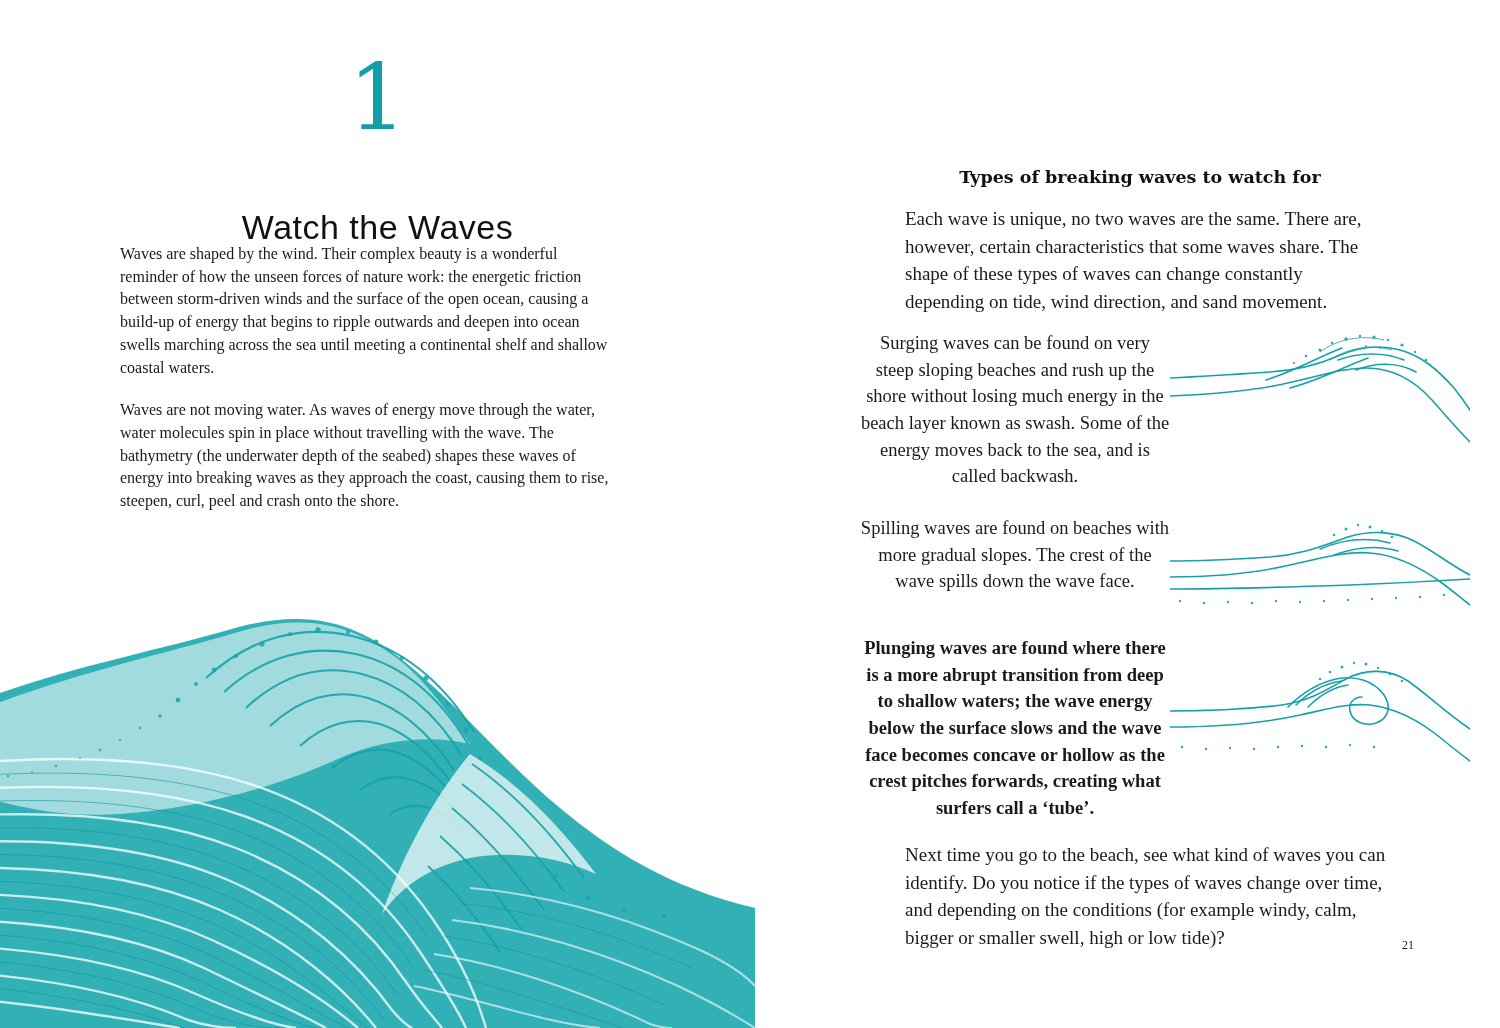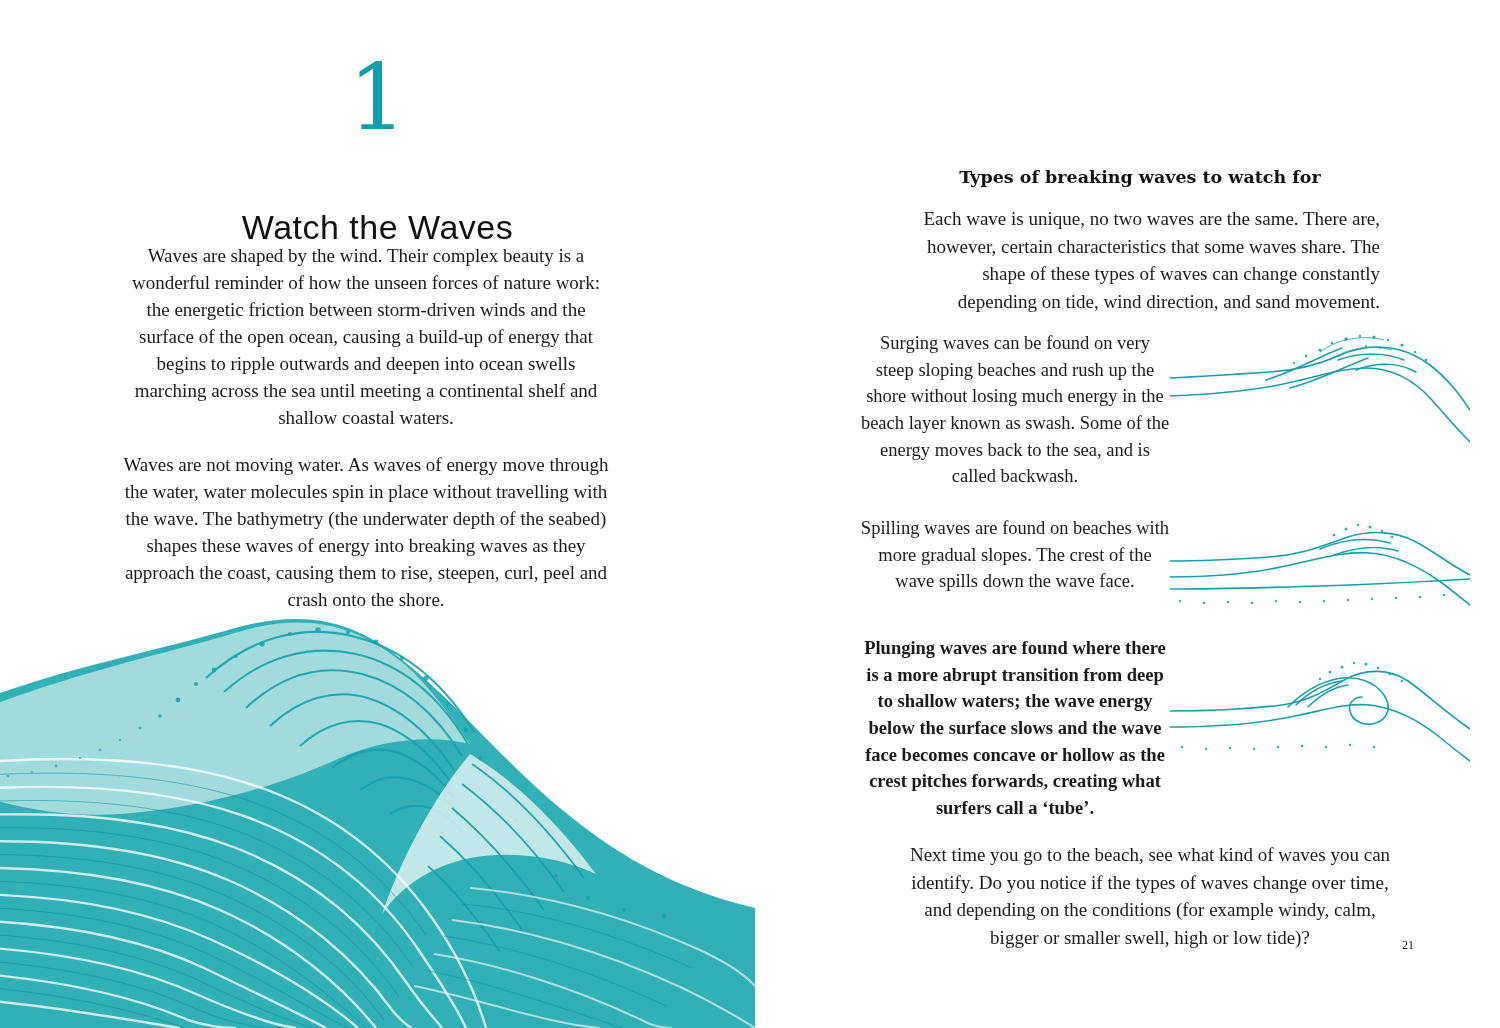--- a/index.html
+++ b/index.html
@@ -53,22 +53,22 @@
     font-weight: 400;
     font-size: 34px;
     letter-spacing: 0.5px;
     color: #111;
   }
   .left-body {
     position: absolute;
     top: 243px;
     left: 120px;
     width: 492px;
-    text-align: center;
-    font-size: 19px;
+    text-align: left;
+    font-size: 16px;
     line-height: 1.42;
   }
   .left-body p { margin: 0 0 20px 0; }
   .left-body p:last-child { margin-bottom: 16px; }
 
   
   .wave-art {
     position: absolute;
     left: 0;
     bottom: 0;
@@ -95,21 +95,21 @@
     font-family: "DejaVu Serif", serif;
     font-weight: bold;
     font-size: 17.5px;
     color: #111;
   }
   .intro {
     position: absolute;
     top: 186px;
     left: 150px;
     width: 475px;
-    text-align: right;
+    text-align: left;
     font-size: 19px;
     line-height: 1.45;
   }
 
   .wave-rows {
     position: absolute;
     top: 330px;
     left: 0;
     width: 745px;
   }
@@ -130,21 +130,21 @@
     width: 330px;
     position: relative;
   }
   .row-art svg { display: block; }
 
   .outro {
     position: absolute;
     top: 822px;
     left: 150px;
     width: 490px;
-    text-align: center;
+    text-align: left;
     font-size: 19px;
     line-height: 1.45;
   }
   .folio {
     position: absolute;
     top: 938px;
     right: 86px;
     font-size: 12px;
     color: #222;
   }

